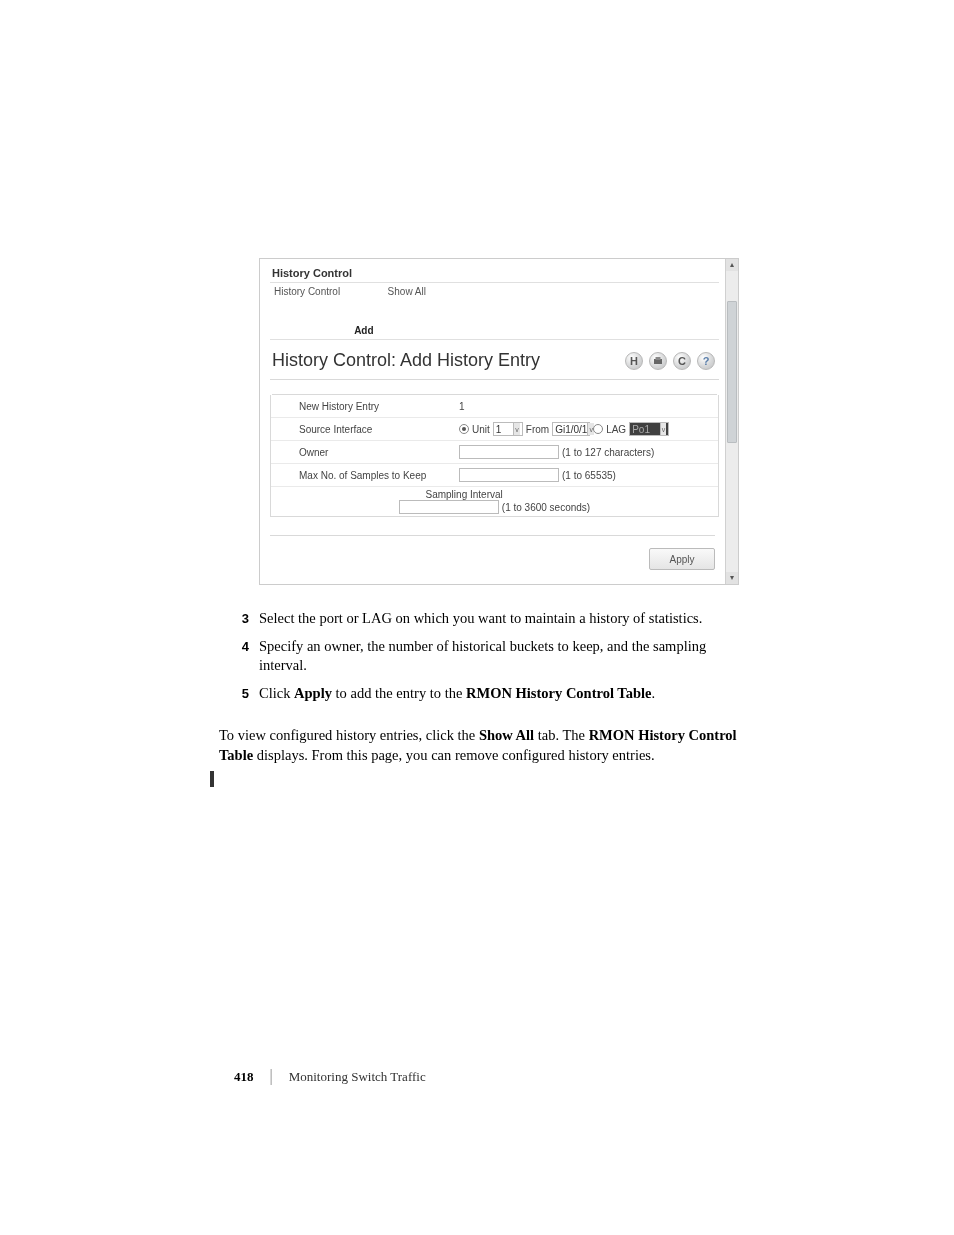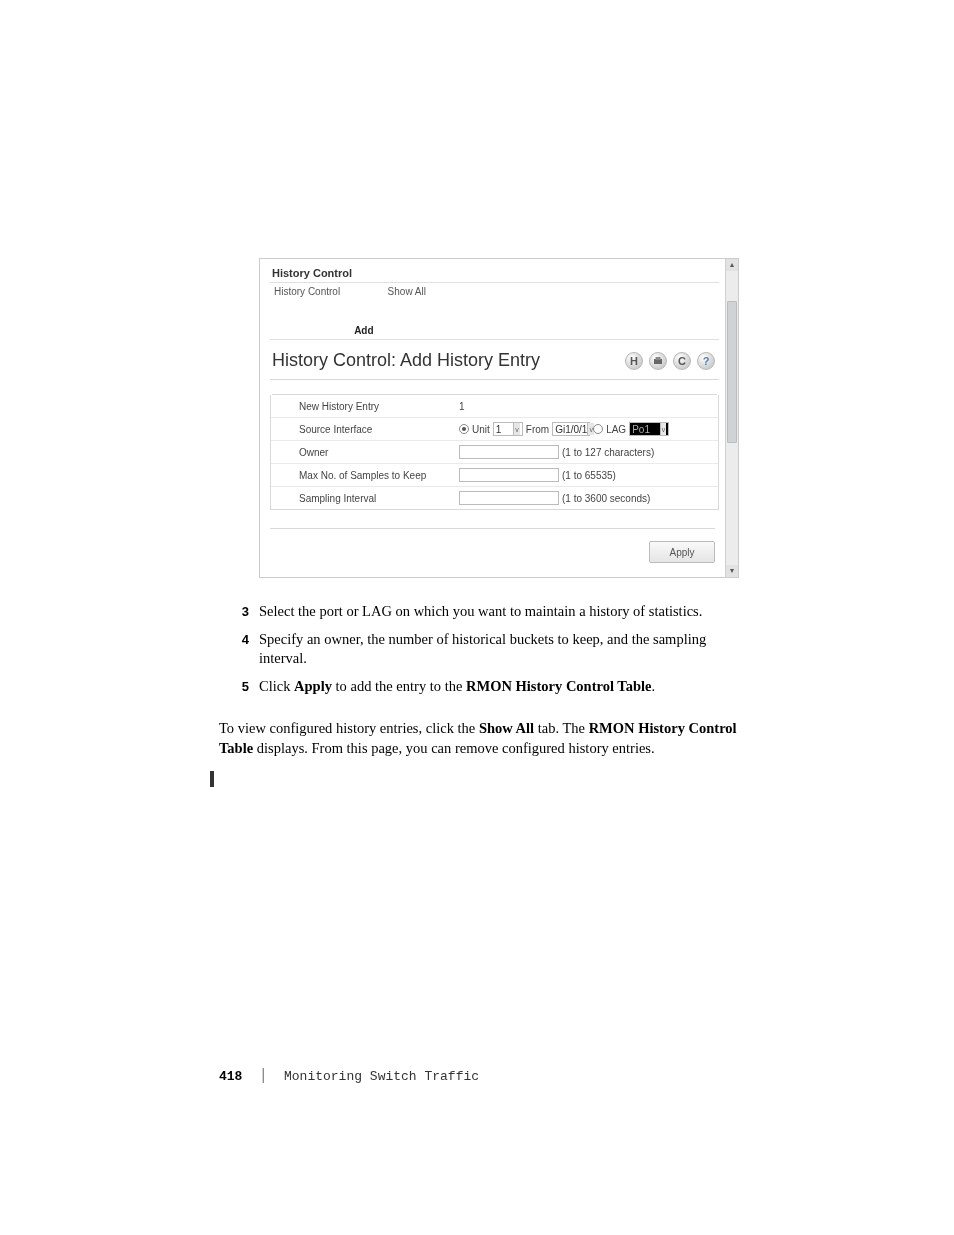--- a/index.html
+++ b/index.html
@@ -141,21 +141,21 @@
   }
   .f-row {
     display: flex;
     border-bottom: 1px solid #eaeaea;
     padding: 2px 6px;
     font-size: 10px;
     color: #444;
     align-items: center;
     min-height: 18px;
   }
-  .f-row:last-child { border-bottom: none; }
+  .f-row:last-child { border-bottom: none; flex-direction: column; }
   .f-label {
     width: 160px;
     padding-left: 2px;
     margin-left: 20px;
   }
   .f-val {
     flex: 1;
     display: flex;
     align-items: center;
     gap: 3px;
@@ -178,21 +178,21 @@
   }
   .fld-select .caret {
     font-size: 7px; color: #666;
     background: #e6e6e6;
     padding: 0 1px;
     border-left: 1px solid #bbb;
     height: 100%;
     display: flex; align-items: center;
   }
   .fld-select.wide { width: 38px; }
-  .fld-select.disabled { background: #000000; color: #aaa; }
+  .fld-select.disabled { background: #404040; color: #aaa; }
   .fld-input { width: 100px; }
   .radio-dot {
     width: 10px; height: 10px;
     border: 1px solid #888;
     border-radius: 50%;
     display: inline-flex;
     align-items: center;
     justify-content: center;
     box-sizing: border-box;
   }
@@ -248,26 +248,26 @@
   .para {
     margin-top: 23px;
   }
   .bold { font-weight: bold; font-family: Georgia, "Times New Roman", serif; }
 
   
   
   
   .footer {
     position: absolute;
-    left: 219px;
+    left: 234px;
     bottom: 150px;
     width: 522px;
     display: flex;
-    align-items: center;
-    font-family: Liberation Mono, monospace;
+    align-items: flex-end;
+    font-family: Liberation Serif, serif;
   }
   .footer .pnum {
     font-weight: bold;
     font-size: 13px;
   }
   .footer .divider {
     margin: 0 16px;
     color: #888;
   }
   .footer .ftitle {

